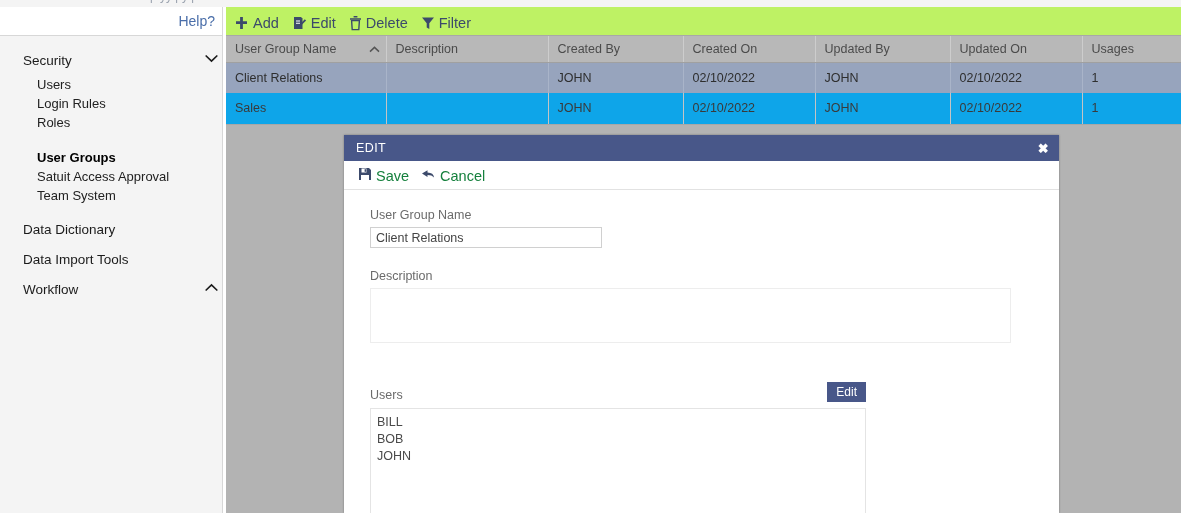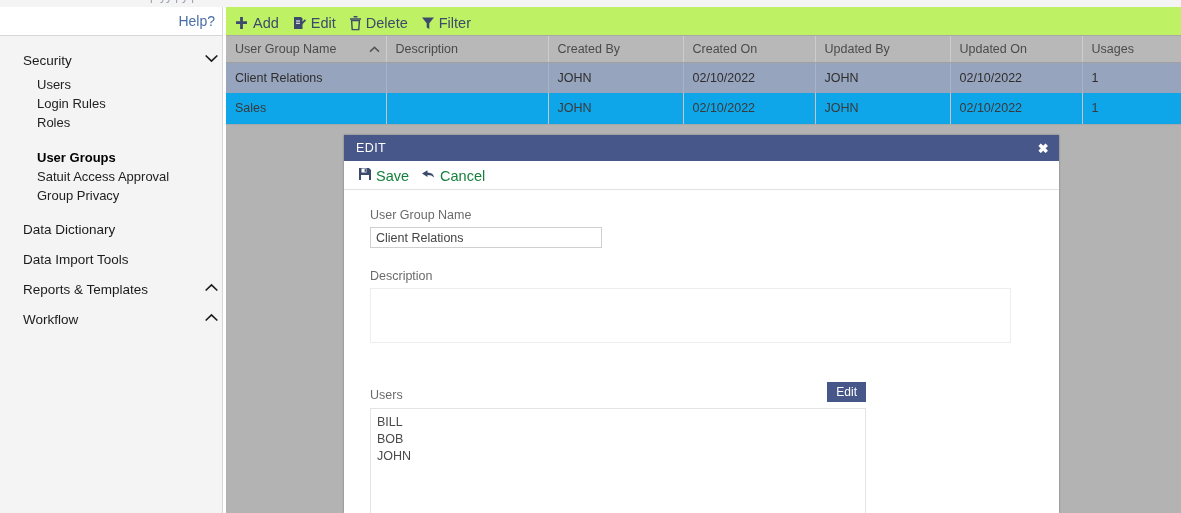--- a/index.html
+++ b/index.html
@@ -159,35 +159,27 @@
             <svg width="13" height="9" viewBox="0 0 13 9">
               <path d="M1.2 2 6.5 7 11.8 2" stroke="#1b1b1b" stroke-width="1.7" fill="none" stroke-linecap="round"></path>
             </svg>
           </span>
         </div>
         <div class="nav-child">Users</div>
         <div class="nav-child">Login Rules</div>
         <div class="nav-child">Roles</div>
         <div class="nav-child active">User Groups</div>
         <div class="nav-child">Satuit Access Approval</div>
-        <div class="nav-child">Group Privacy</div>
+        <div class="nav-child">Team System</div>
         <div class="nav-spacer"></div>
         <div class="nav-group">
           <span class="nav-group-label">Data Dictionary</span>
         </div>
         <div class="nav-group">
           <span class="nav-group-label">Data Import Tools</span>
-        </div>
-        <div class="nav-group">
-          <span class="nav-group-label">Reports &amp; Templates</span>
-          <span class="chev">
-            <svg width="13" height="9" viewBox="0 0 13 9">
-              <path d="M1.2 7 6.5 2 11.8 7" stroke="#1b1b1b" stroke-width="1.7" fill="none" stroke-linecap="round"></path>
-            </svg>
-          </span>
         </div>
         <div class="nav-group">
           <span class="nav-group-label">Workflow</span>
           <span class="chev">
             <svg width="13" height="9" viewBox="0 0 13 9">
               <path d="M1.2 7 6.5 2 11.8 7" stroke="#1b1b1b" stroke-width="1.7" fill="none" stroke-linecap="round"></path>
             </svg>
           </span>
         </div>
       </div>

